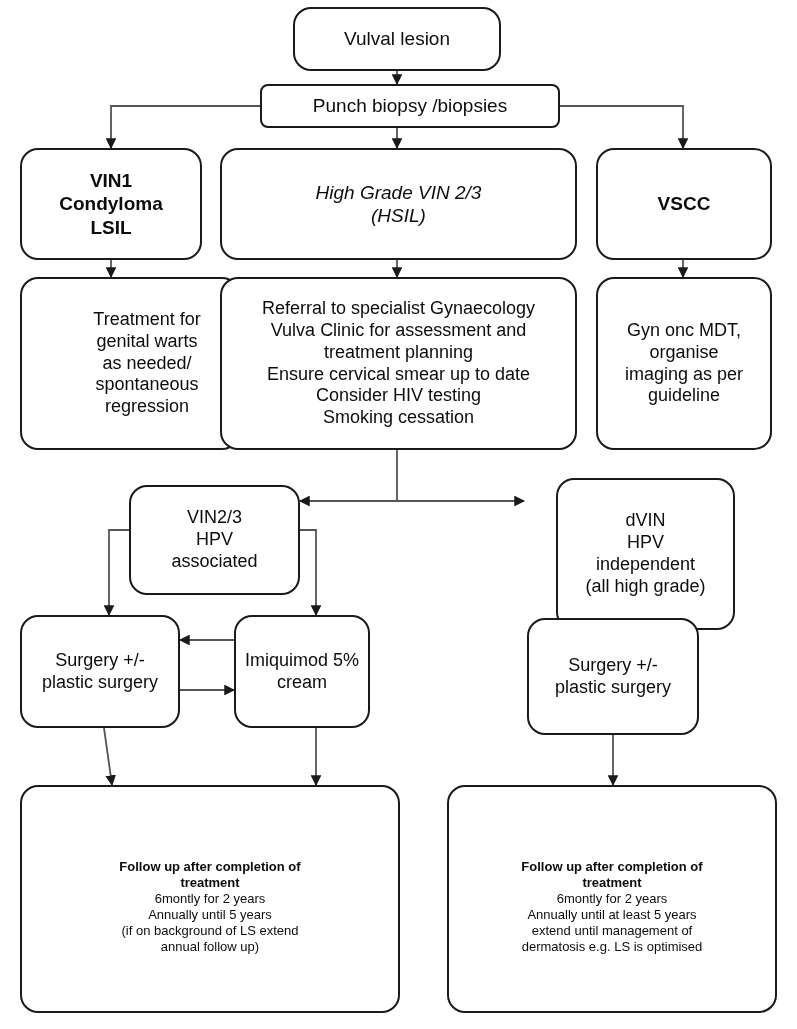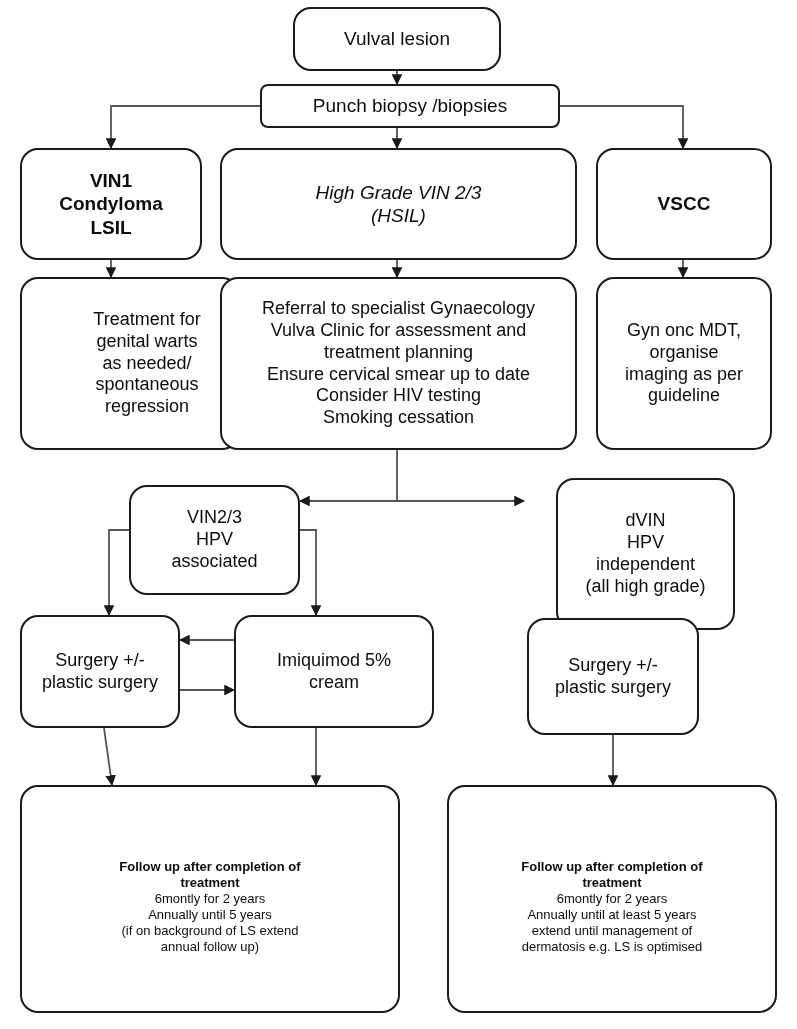--- a/index.html
+++ b/index.html
@@ -160,21 +160,21 @@
 HPV
 independent
 (all high grade)</span>
   </div>
 
   <div class="node fs-18" style="left:20px; top:615px; width:160px; height:113px;">
     <span class="txt">Surgery +/-
 plastic surgery</span>
   </div>
 
-  <div class="node fs-18" style="left:234px; top:615px; width:200px; height:113px;">
+  <div class="node fs-18" style="left:234px; top:615px; width:136px; height:113px;">
     <span class="txt">Imiquimod 5%
 cream</span>
   </div>
 
   <div class="node fs-18" style="left:527px; top:618px; width:172px; height:117px;">
     <span class="txt">Surgery +/-
 plastic surgery</span>
   </div>
 
   <div class="node fs-17" style="left:20px; top:785px; width:380px; height:228px;">

